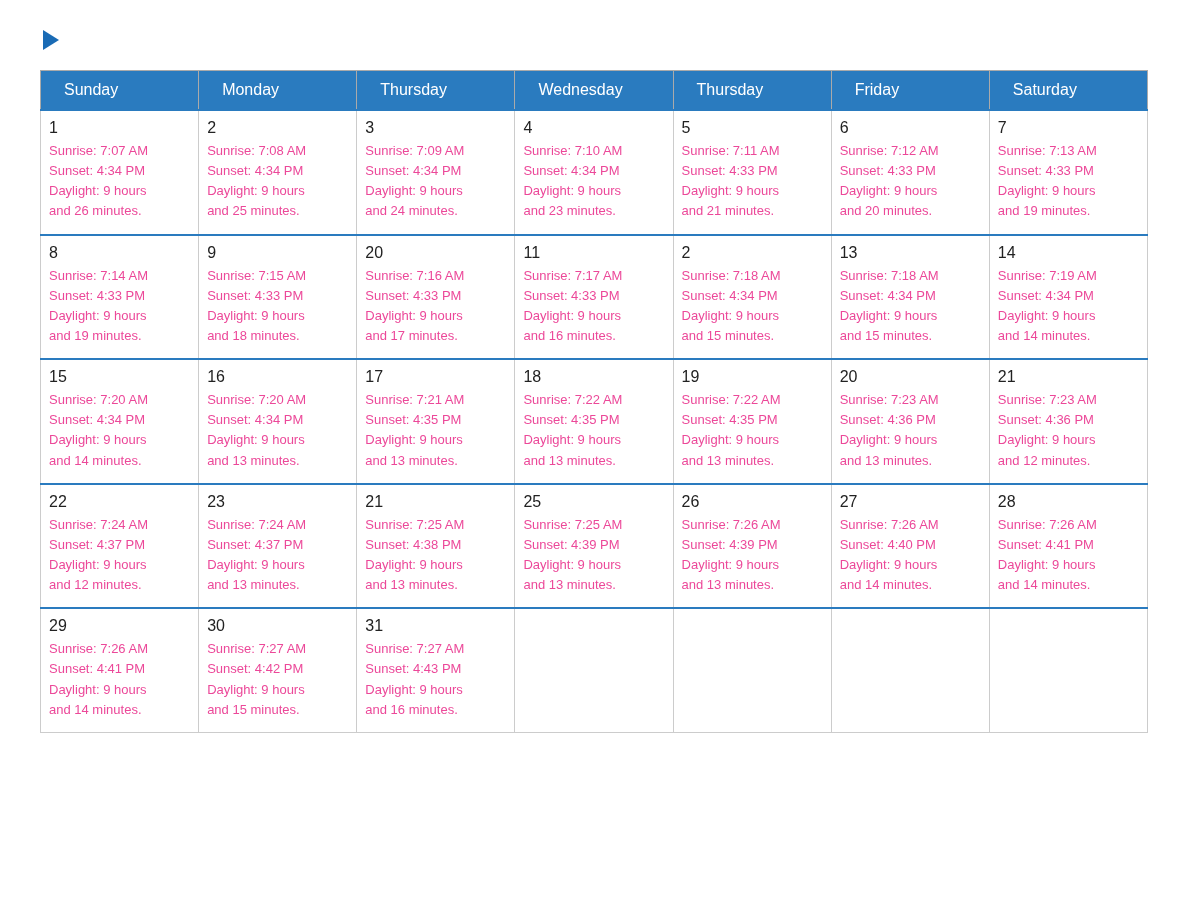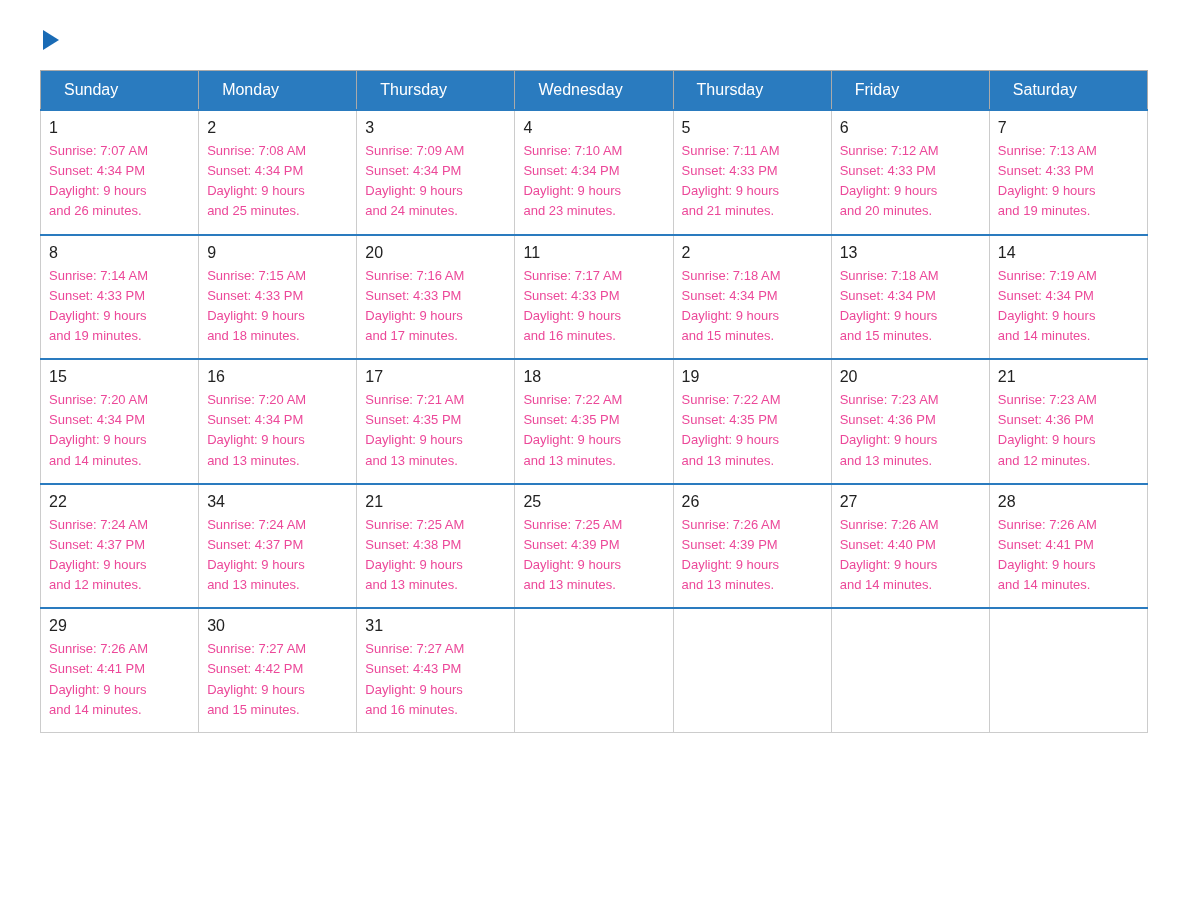--- a/index.html
+++ b/index.html
@@ -326,21 +326,21 @@
         <td>
         <span class="day-number">22</span>
         <div class="day-info">
           Sunrise: 7:24 AM<br>
           Sunset: 4:37 PM<br>
           Daylight: 9 hours<br>
           and 12 minutes.
         </div>
         </td>
         <td>
-        <span class="day-number">34</span>
+        <span class="day-number">23</span>
         <div class="day-info">
           Sunrise: 7:24 AM<br>
           Sunset: 4:37 PM<br>
           Daylight: 9 hours<br>
           and 13 minutes.
         </div>
         </td>
         <td>
         <span class="day-number">21</span>
         <div class="day-info">

